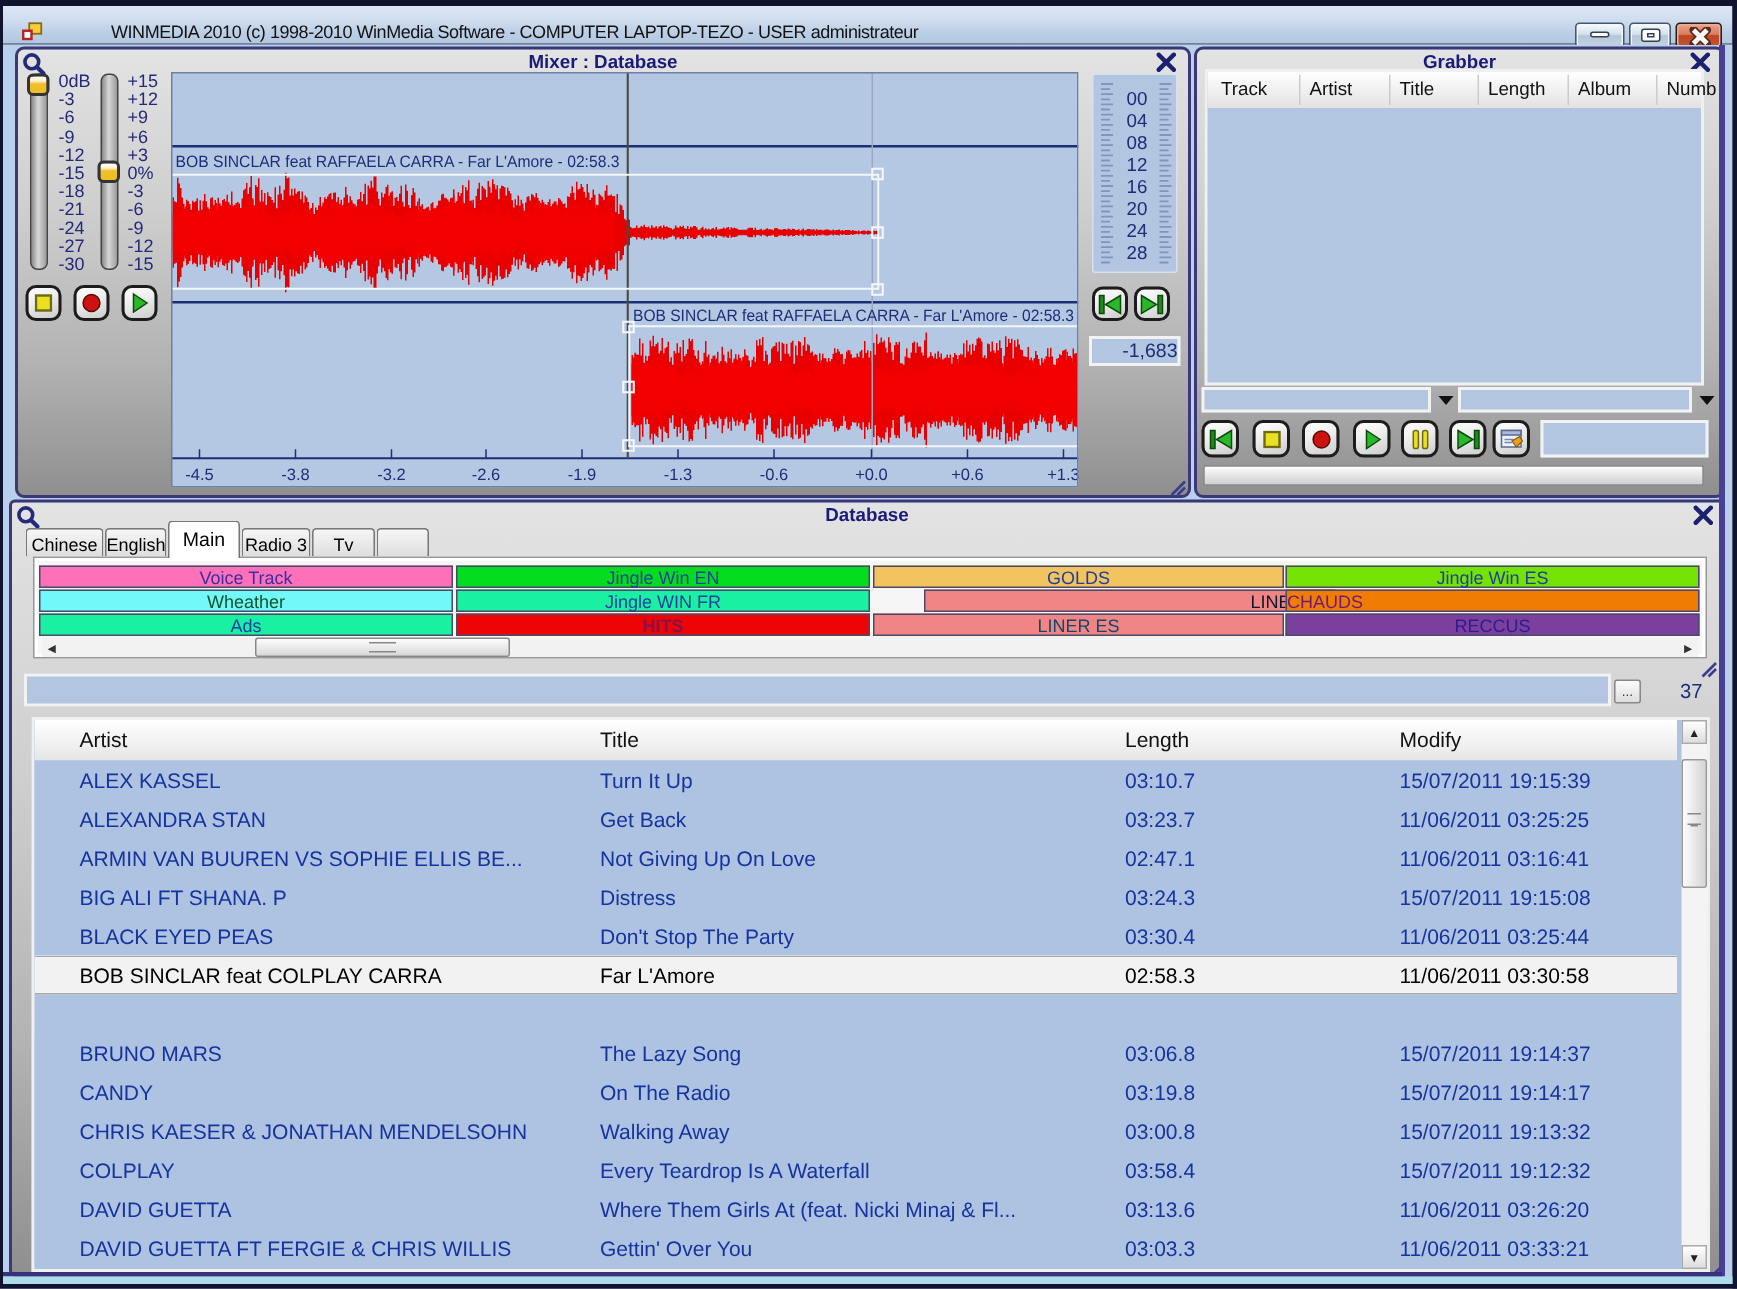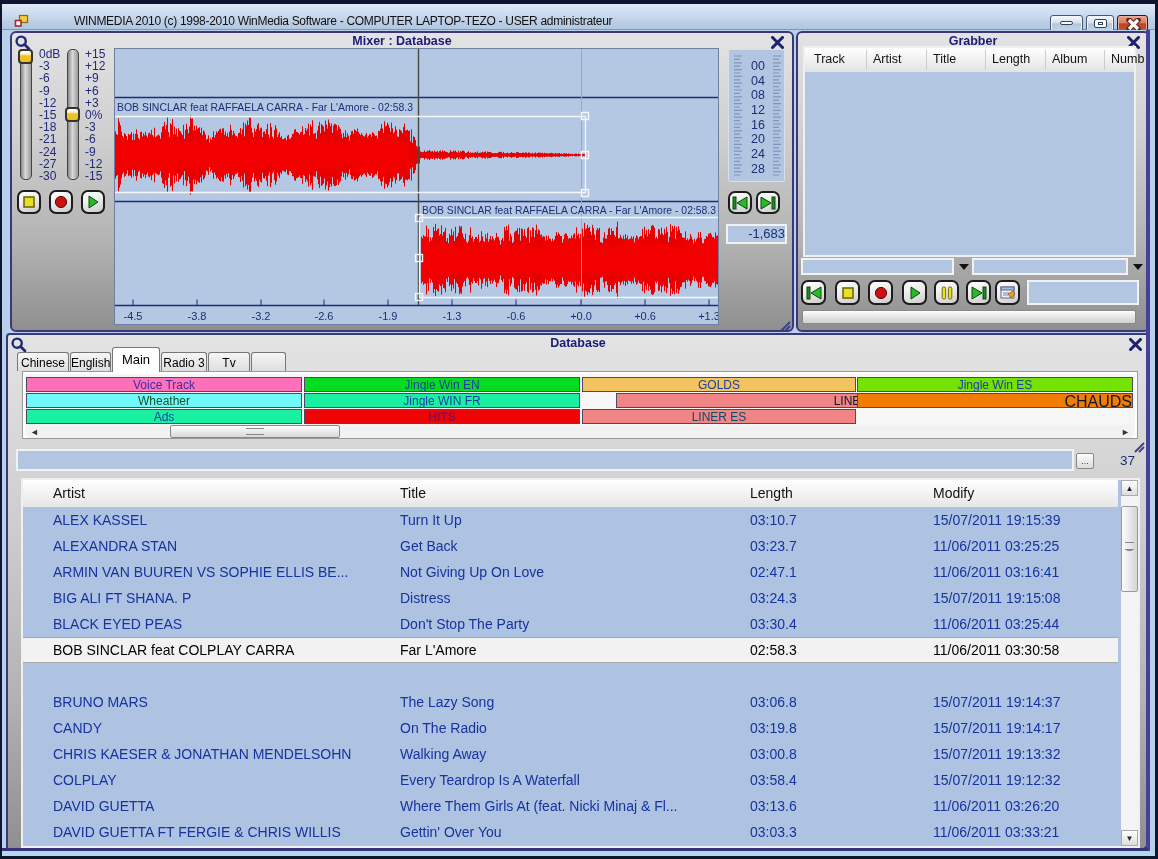--- a/index.html
+++ b/index.html
@@ -317,24 +317,25 @@
       <div class="tab" style="left:243px;width:35px"></div>
 
       <div style="position:absolute;left:14px;top:36px;width:1116px;height:68px;background:#f6f6f6;border:1px solid #999;box-shadow:inset 0 0 0 2px #fff"></div>
       <div style="position:absolute;left:18px;top:42px;width:276px;height:15px;background:#fe71b8;border:1px solid #4a4a66;color:#3c2ea6;font-weight:normal;font-size:12px;text-align:center;line-height:15px">Voice Track</div>
         <div style="position:absolute;left:296px;top:42px;width:276px;height:15px;background:#04dc20;border:1px solid #4a4a66;color:#1c3fa0;font-weight:normal;font-size:12px;text-align:center;line-height:15px">Jingle Win EN</div>
         <div style="position:absolute;left:574px;top:42px;width:274px;height:15px;background:#f2c35e;border:1px solid #4a4a66;color:#1c3fa0;font-weight:normal;font-size:12px;text-align:center;line-height:15px">GOLDS</div>
         <div style="position:absolute;left:849px;top:42px;width:276px;height:15px;background:#74e203;border:1px solid #4a4a66;color:#1c3fa0;font-weight:normal;font-size:12px;text-align:center;line-height:15px">Jingle Win ES</div>
         <div style="position:absolute;left:18px;top:58px;width:276px;height:15px;background:#71f8f8;border:1px solid #4a4a66;color:#14532d;font-weight:normal;font-size:12px;text-align:center;line-height:15px">Wheather</div>
         <div style="position:absolute;left:296px;top:58px;width:276px;height:15px;background:#19f0a2;border:1px solid #4a4a66;color:#1c3fa0;font-weight:normal;font-size:12px;text-align:center;line-height:15px">Jingle WIN FR</div>
         <div style="position:absolute;left:608px;top:58px;width:274px;height:15px;background:#f18484;border:1px solid #4a4a66;color:#0f172a;font-weight:normal;font-size:12px;text-align:right;line-height:15px">LINER EN</div>
-        <div style="position:absolute;left:849px;top:58px;width:276px;height:15px;background:#f17c04;border:1px solid #4a4a66;color:#0f172a;font-weight:normal;font-size:16px;text-align:right;line-height:15px">CHAUDS</div>
+        <div style="position:absolute;left:849px;top:58px;width:276px;height:15px;background:#f17c04;border:1px solid #4a4a66;color:#701a75;font-weight:normal;font-size:12px;text-align:left;line-height:15px">CHAUDS</div>
         <div style="position:absolute;left:18px;top:74px;width:276px;height:15px;background:#19f0a2;border:1px solid #4a4a66;color:#1c3fa0;font-weight:normal;font-size:12px;text-align:center;line-height:15px">Ads</div>
         <div style="position:absolute;left:296px;top:74px;width:276px;height:15px;background:#ee0404;border:1px solid #4a4a66;color:#8b1048;font-weight:bold;font-size:12px;text-align:center;line-height:15px">HITS</div>
         <div style="position:absolute;left:574px;top:74px;width:274px;height:15px;background:#f18484;border:1px solid #4a4a66;color:#0c4a6e;font-weight:normal;font-size:12px;text-align:center;line-height:15px">LINER ES</div>
+        <div style="position:absolute;left:849px;top:74px;width:276px;height:15px;background:#7b3f9e;border:1px solid #4a4a66;color:#2c1c8c;font-weight:normal;font-size:12px;text-align:center;line-height:15px">RECCUS</div>
 
       <div style="position:absolute;left:20px;top:90px;width:1104px;height:13px;background:#f2f2f2">
         <div style="position:absolute;left:2px;top:2px;font-size:9px;color:#333">◄</div>
         <div style="position:absolute;right:2px;top:2px;font-size:9px;color:#333">►</div>
         <div style="position:absolute;left:142px;top:0px;width:170px;height:13px;border:1px solid #888;border-radius:2px;background:linear-gradient(180deg,#fdfdfd,#d8d8d8);"></div>
         <div style="position:absolute;left:218px;top:3px;width:18px;height:7px;border-top:1px solid #888;border-bottom:1px solid #888"></div>
       </div>
       <div style="position:absolute;left:1125px;top:104px"><svg width="12" height="12" viewBox="0 0 12 12">
             <path d="M2 11L11 2M6 11L11 6" stroke="#3a3f8c" stroke-width="1.8"></path>
           </svg></div>

